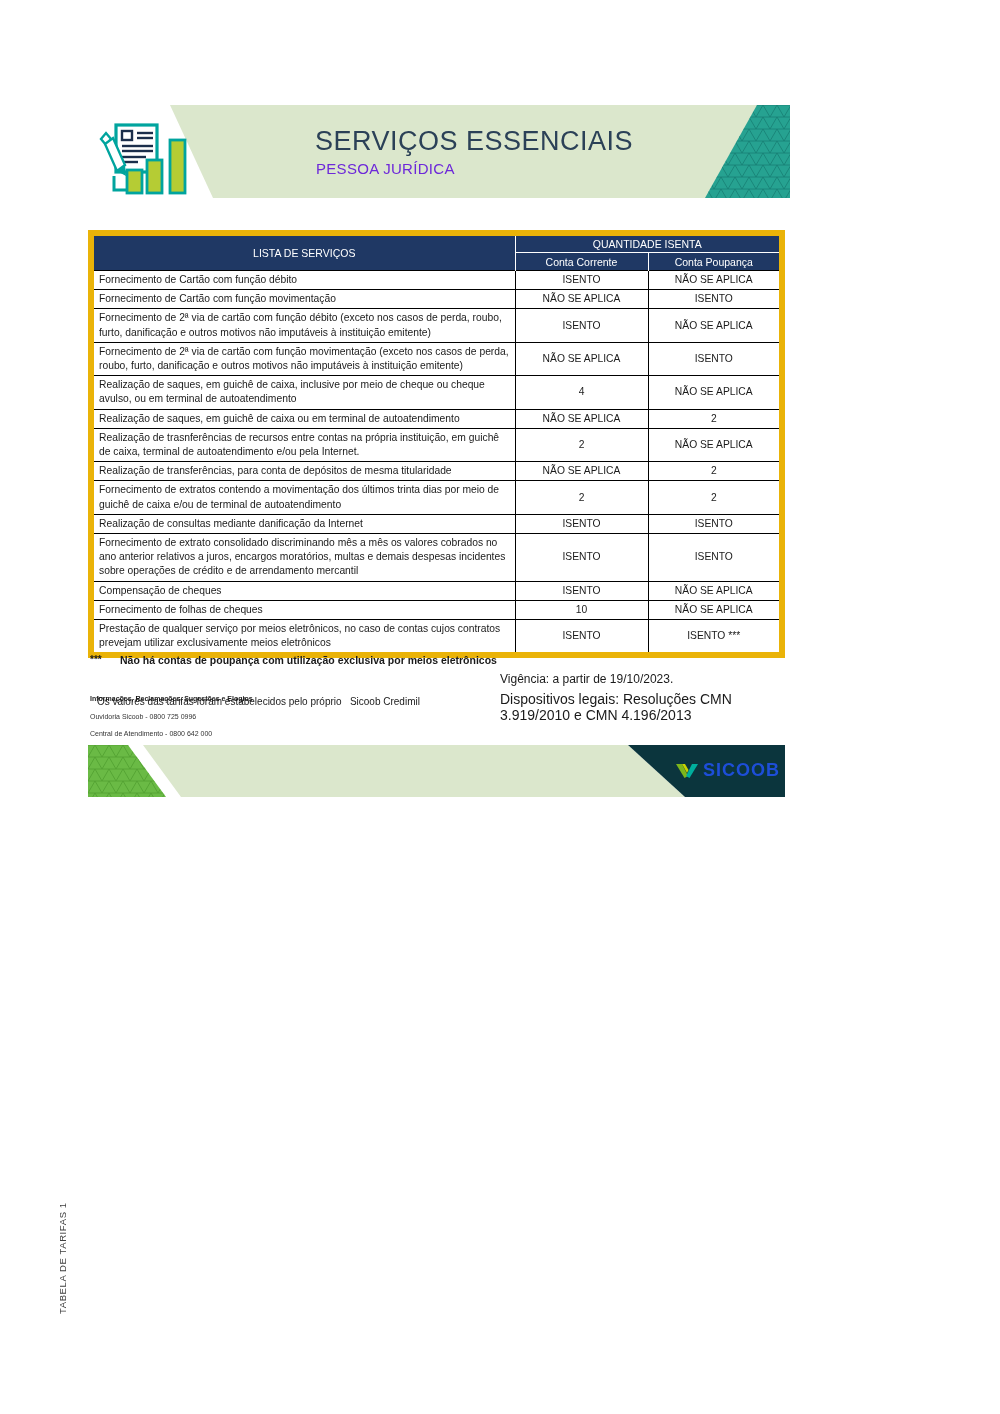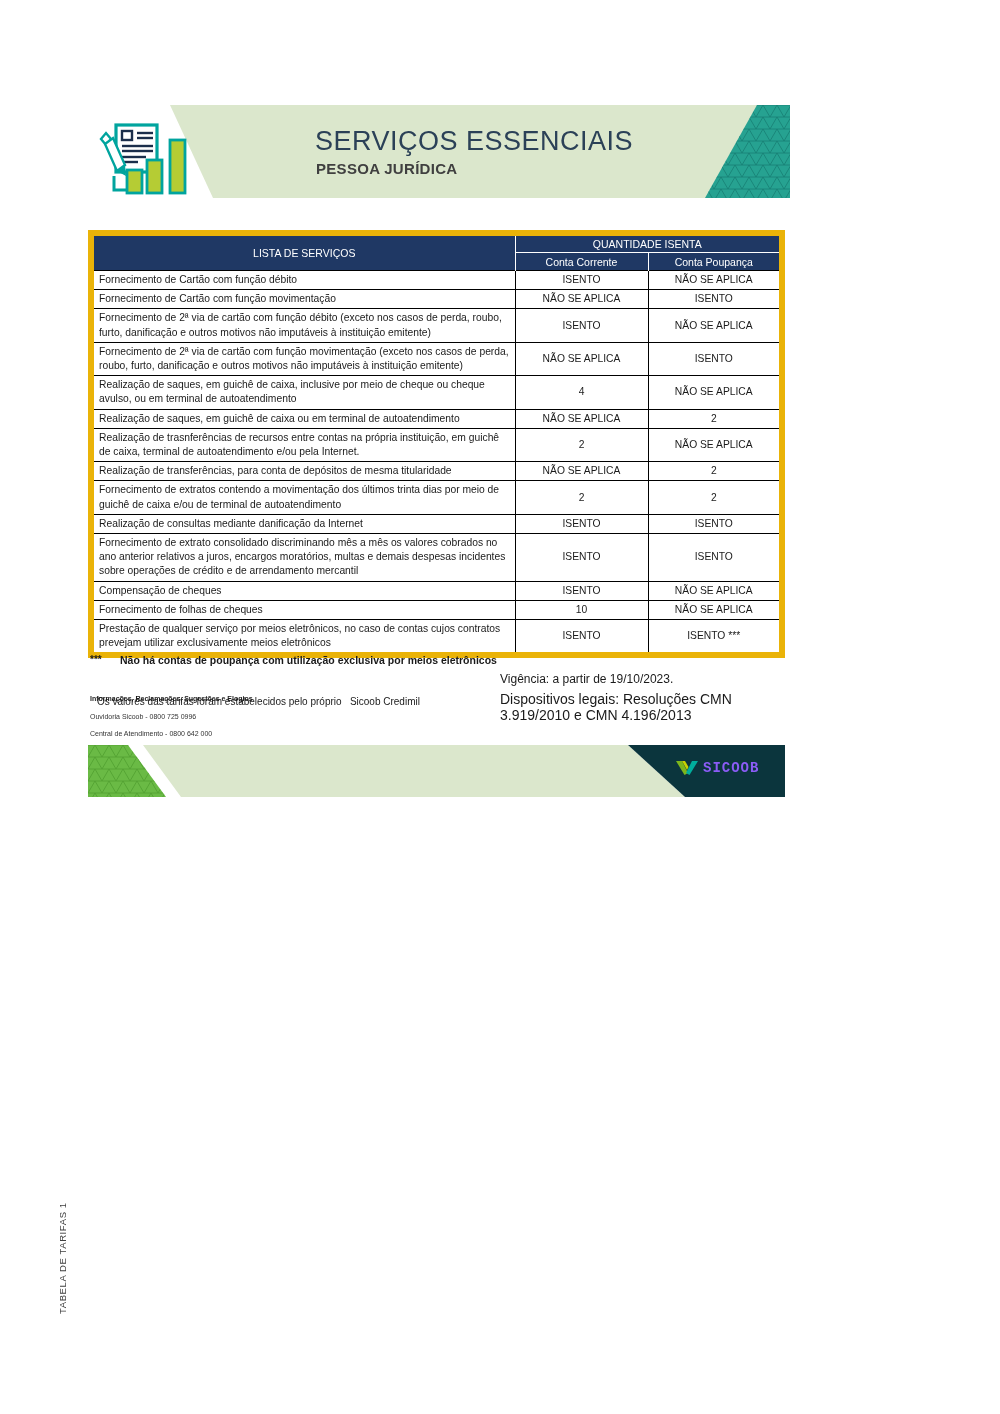--- a/index.html
+++ b/index.html
@@ -7,21 +7,21 @@
   .page { position:relative; width:796px; height:1414px; background:#ffffff; overflow:hidden; }
 
   
   .banner-green {
     position:absolute; left:170px; top:105px; width:620px; height:93px;
     background:#dbe7cc;
     clip-path:polygon(0 0, 620px 0, 620px 93px, 43px 93px);
   }
   .banner-teal { position:absolute; left:700px; top:105px; width:90px; height:93px; }
   .banner-title { position:absolute; left:315px; top:126px; font-size:27px; font-weight:400; color:#2b4157; letter-spacing:0.5px; }
-  .banner-subtitle { position:absolute; left:316px; top:160px; font-size:15px; font-weight:700; color:#404040; letter-spacing:0.3px; }
+  .banner-subtitle { position:absolute; left:316px; top:160px; font-size:15px; font-weight:400; color:#6d28d9; letter-spacing:0.3px; }
   .banner-icon { position:absolute; left:96px; top:116px; }
 
   
   .tariff-table-wrap { position:absolute; left:88px; top:230px; width:691px; }
   table.tariff { width:100%; border-collapse:collapse; table-layout:fixed; border:6px solid #eab308; }
   table.tariff col.c1 { width:424px; }
   table.tariff col.c2 { width:133px; }
   table.tariff col.c3 { width:134px; }
   table.tariff thead th {
     background:#1f3864; color:#ffffff; font-weight:400; font-size:10.5px;
@@ -50,21 +50,21 @@
 
   
   .footer-band { position:absolute; left:88px; top:745px; width:697px; height:52px; }
   .footer-lightgreen { position:absolute; inset:0; background:#dbe7cc;
     clip-path:polygon(55px 0, 540px 0, 597px 52px, 93px 52px); }
   .footer-brightgreen { position:absolute; inset:0;
     clip-path:polygon(0 0, 40px 0, 78px 52px, 0 52px); }
   .footer-dark { position:absolute; inset:0; background:#0b353d;
     clip-path:polygon(540px 0, 697px 0, 697px 52px, 597px 52px); }
   .sicoob-logo { position:absolute; left:588px; top:15px; display:flex; align-items:center; gap:5px; }
-  .sicoob-logo .logo-text { color:#8b5cf6; font-weight:700; font-size:14px; letter-spacing:1px;font-family:Liberation Mono, monospace; }
+  .sicoob-logo .logo-text { color:#1d4ed8; font-weight:700; font-size:18px; letter-spacing:1px; }
 
   
   .side-label {
     position:absolute; left:57px; top:1192px; height:122px;
     writing-mode:vertical-rl; transform:rotate(180deg);
     font-size:9.5px; color:#404040; letter-spacing:0.6px; white-space:nowrap;
   }
 </style>
 </head>
 <body>

